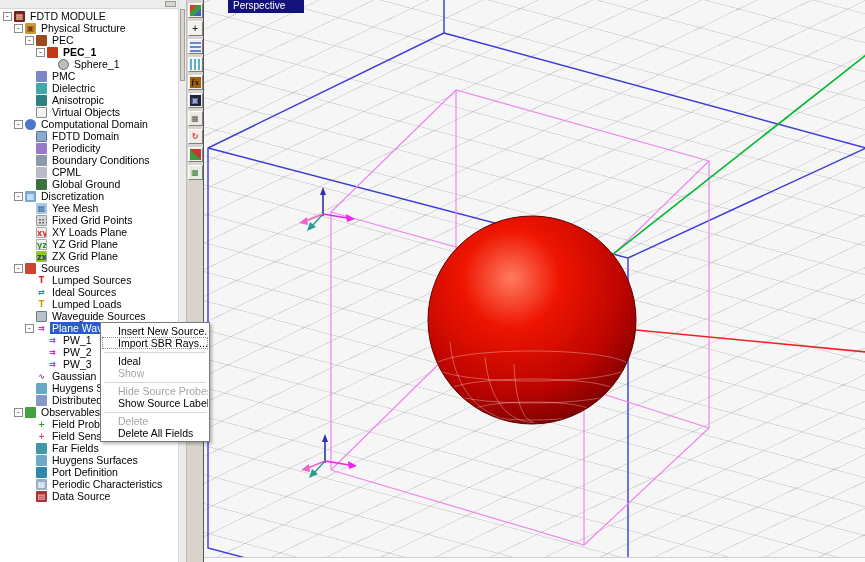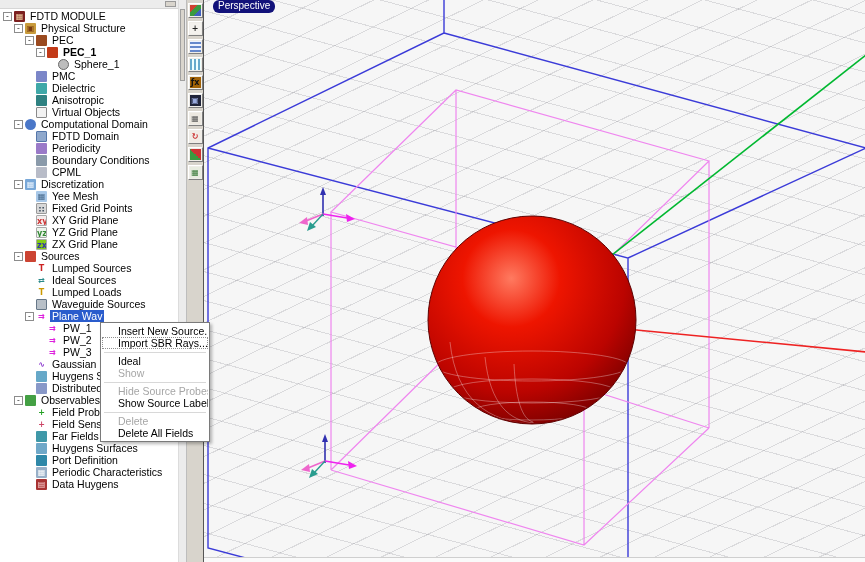--- a/index.html
+++ b/index.html
@@ -42,22 +42,22 @@
          text-align:center; overflow:hidden; }
 
   
   .viewport { position:absolute; left:203px; top:0; width:662px; height:562px;
               border-left:1px solid #555; background:#f6f6f6;
               background-image:
                 repeating-linear-gradient(15deg,  rgba(120,120,130,0.22) 0 1px, transparent 1px 28px),
                 repeating-linear-gradient(-26deg, rgba(120,120,130,0.22) 0 1px, transparent 1px 24px);
               overflow:hidden; }
   .scene { position:absolute; left:0; top:0; }
-  .badge { position:absolute; left:9px; top:0; background:#12127a; color:#fff;
-           font:10px/12px "Liberation Sans", sans-serif; padding:0 5px 1px 5px;border-radius:6px; }
+  .badge { position:absolute; left:24px; top:0; background:#12127a; color:#fff;
+           font:10px/12px "Liberation Sans", sans-serif; padding:0 19px 1px 5px; }
   .vbottom { position:absolute; left:0; bottom:0; width:662px; height:5px;
              background:#fafafa; border-top:1px solid #cfcfcf; }
 
   
   .ctxmenu { position:absolute; left:100px; top:322px; width:110px; background:#fff;
              border:1px solid #7a7a7a; box-shadow:2px 2px 3px rgba(0,0,0,0.28);
              padding:2px 1px; z-index:20; }
   .mitem { height:12px; font:10.5px/12px "Liberation Sans", sans-serif; color:#000;
            padding:0 6px 0 16px; white-space:nowrap; overflow:hidden; }
   .mitem.dis { color:#a6a6a6; }
@@ -152,20 +152,26 @@
           <span class="ticon" style="background: rgb(138, 154, 170);"></span>
           <span class="tlabel">Boundary Conditions</span>
         </div>
         <div class="tree-row">
           <span class="tsp" style="width: 22px;"></span>
           <span class="texp"></span>
           <span class="ticon" style="background: rgb(184, 188, 200);"></span>
           <span class="tlabel">CPML</span>
         </div>
         <div class="tree-row">
+          <span class="tsp" style="width: 22px;"></span>
+          <span class="texp"></span>
+          <span class="ticon" style="background: rgb(60, 112, 60);"></span>
+          <span class="tlabel">Global Ground</span>
+        </div>
+        <div class="tree-row">
           <span class="tsp" style="width: 11px;"></span>
           <span class="texp on">-</span>
           <span class="ticon" style="background: rgb(121, 168, 216); color: rgb(238, 246, 255);">▦</span>
           <span class="tlabel">Discretization</span>
         </div>
         <div class="tree-row">
           <span class="tsp" style="width: 22px;"></span>
           <span class="texp"></span>
           <span class="ticon" style="background: rgb(168, 200, 232); color: rgb(68, 102, 136);">▦</span>
           <span class="tlabel">Yee Mesh</span>
@@ -173,21 +179,21 @@
         <div class="tree-row">
           <span class="tsp" style="width: 22px;"></span>
           <span class="texp"></span>
           <span class="ticon" style="background: rgb(216, 216, 216); color: rgb(51, 68, 85); border: 1px solid rgb(153, 153, 153);">∷</span>
           <span class="tlabel">Fixed Grid Points</span>
         </div>
         <div class="tree-row">
           <span class="tsp" style="width: 22px;"></span>
           <span class="texp"></span>
           <span class="ticon" style="background: rgb(244, 236, 236); color: rgb(204, 51, 51); border: 1px solid rgb(170, 170, 170);">xy</span>
-          <span class="tlabel">XY Grid Plane</span>
+          <span class="tlabel">XY Loads Plane</span>
         </div>
         <div class="tree-row">
           <span class="tsp" style="width: 22px;"></span>
           <span class="texp"></span>
           <span class="ticon" style="background: rgb(236, 244, 236); color: rgb(51, 136, 51); border: 1px solid rgb(170, 170, 170);">yz</span>
           <span class="tlabel">YZ Grid Plane</span>
         </div>
         <div class="tree-row">
           <span class="tsp" style="width: 22px;"></span>
           <span class="texp"></span>
@@ -305,21 +311,21 @@
         <div class="tree-row">
           <span class="tsp" style="width: 22px;"></span>
           <span class="texp"></span>
           <span class="ticon" style="background: rgb(152, 176, 200); color: rgb(255, 255, 255);">▦</span>
           <span class="tlabel">Periodic Characteristics</span>
         </div>
         <div class="tree-row">
           <span class="tsp" style="width: 22px;"></span>
           <span class="texp"></span>
           <span class="ticon" style="background: rgb(168, 51, 51); color: rgb(255, 221, 221);">▤</span>
-          <span class="tlabel">Data Huygens</span>
+          <span class="tlabel">Data Source</span>
         </div>
       </div>
   </div>
 
   <div class="vscroll">
     <div class="vthumb"></div>
   </div>
 
   <div class="toolbar">
       <div class="tbtn">
@@ -328,21 +334,21 @@
       <div class="tbtn">
         <span class="tbg" style="background: rgb(244, 242, 238); color: rgb(34, 34, 34);">+</span>
       </div>
       <div class="tbtn">
         <span class="tbg" style="background: repeating-linear-gradient(0deg, rgb(102, 136, 204) 0px, rgb(102, 136, 204) 2px, rgb(238, 242, 255) 2px, rgb(238, 242, 255) 4px);"></span>
       </div>
       <div class="tbtn">
         <span class="tbg" style="background: repeating-linear-gradient(90deg, rgb(102, 170, 204) 0px, rgb(102, 170, 204) 2px, rgb(238, 255, 255) 2px, rgb(238, 255, 255) 4px);"></span>
       </div>
       <div class="tbtn">
-        <span class="tbg" style="background: #a16207; color: rgb(17, 17, 17);">ƒx</span>
+        <span class="tbg" style="background: #a16207; color: rgb(17, 17, 17); font-family: Liberation Serif, serif;">ƒx</span>
       </div>
       <div class="tbtn">
         <span class="tbg" style="background: rgb(32, 36, 58); color: rgb(153, 170, 221);">▣</span>
       </div>
       <div class="tbtn">
         <span class="tbg" style="background: rgb(236, 232, 224); color: rgb(85, 85, 85);">▦</span>
       </div>
       <div class="tbtn">
         <span class="tbg" style="background: rgb(240, 236, 230); color: rgb(204, 51, 51);">↻</span>
       </div>

